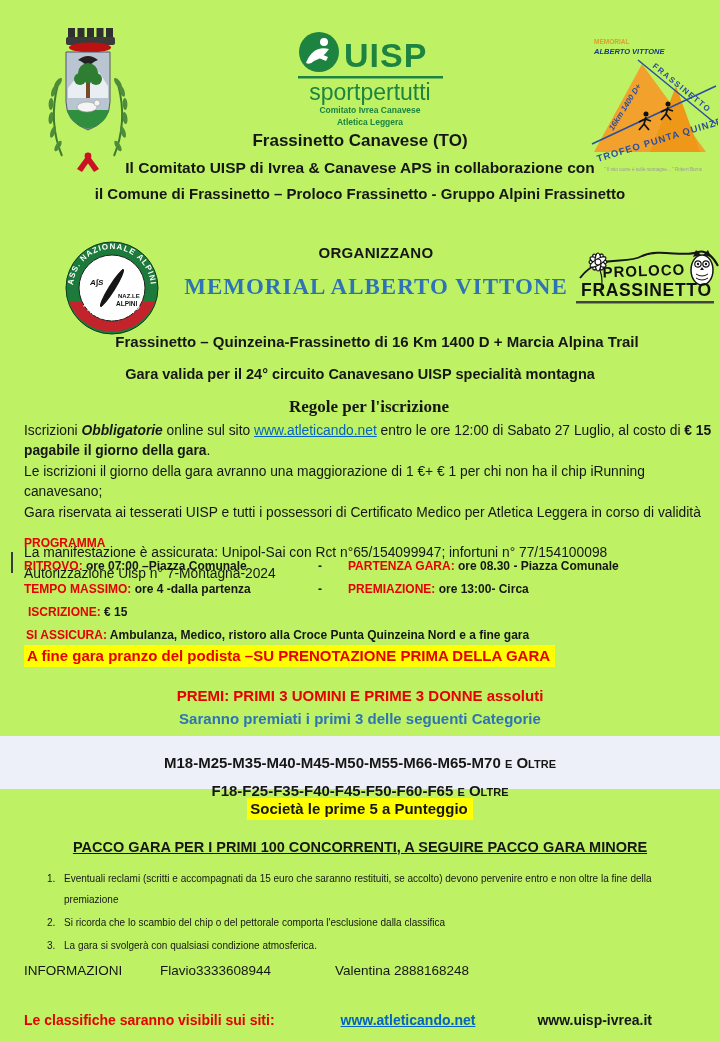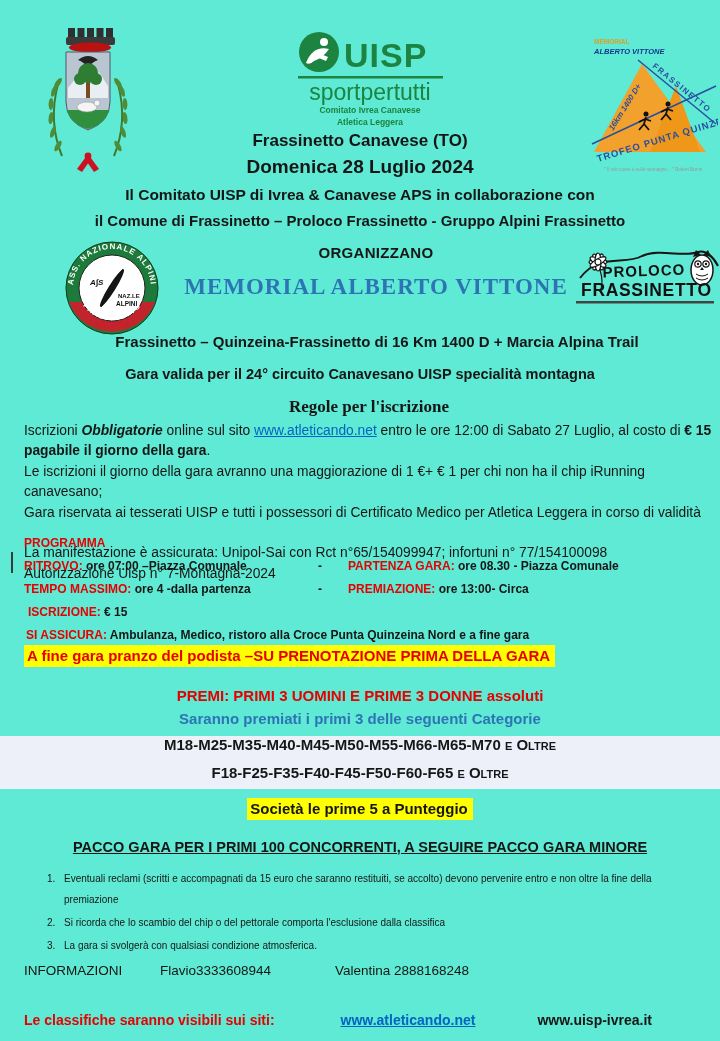--- a/index.html
+++ b/index.html
@@ -1,16 +1,16 @@
 <!DOCTYPE html>
 <html><head>
 <meta charset="utf-8">
 <style>
   html,body{margin:0;padding:0;background:#ffffff;}
-  .page{position:relative;width:720px;height:1041px;background:#5eead4;overflow:hidden;
+  .page{position:relative;width:720px;height:1041px;background:#bef264;overflow:hidden;
         font-family:"Liberation Sans",sans-serif;color:#161616;}
   .abs{position:absolute;}
   .ctr{left:0;right:0;text-align:center;}
   .b{font-weight:bold;}
   .red{color:#e60000;}
   .blue{color:#2e74b5;}
   .hl{background:#ffff00;}
 
   
   .h-loc{font-size:17px;font-weight:bold;}
@@ -40,21 +40,21 @@
   .p-dash{width:56px;text-align:center;}
   .change-bar{position:absolute;left:-13px;top:20px;width:2px;height:21px;background:#3a3a3a;}
   #lunch{top:645px;left:24px;font-size:15px;font-weight:bold;text-align:center;}
   .hl-pad{padding:2px 5px 3px 3px;display:inline-block;}
 
   
   #premi{top:687px;font-size:15px;font-weight:bold;}
   #premi-sub{top:710px;font-size:15px;font-weight:bold;}
   #band{top:736px;left:0;right:0;height:53px;background:#edf0f8;text-align:center;}
   .cat-line{font-size:15px;font-weight:bold;}
-  .cat-m{padding-top:0;}
+  .cat-m{padding-top:18px;}
   .cat-f{padding-top:11px;}
   .sc{font-variant:small-caps;}
   #societa{top:798px;font-size:15px;font-weight:bold;}
   #pacco{top:839px;font-size:14.5px;font-weight:bold;text-decoration:underline;}
 
   
   #notes{top:868px;left:24px;right:12px;font-size:10px;line-height:21px;}
   #notes ol{margin:0;padding-left:34px;}
   #notes li{margin-bottom:2px;padding-left:6px;}
 
@@ -155,21 +155,20 @@
           <path d="M0,-3 L-2,4 M-2,4 L-7,10 M-2,4 L3,10 M-1,-1 L-7,2 M-1,-1 L5,1"></path>
         </g>
       </g>
       <text transform="translate(10,128) rotate(-17)" font-size="9.5" font-weight="bold" fill="#2a4fa0" letter-spacing="1">TROFEO PUNTA QUINZEINA</text>
       <text x="65" y="137" text-anchor="middle" font-size="4.6" fill="#999">" Il mio cuore è sulle montagne... " Robert Burns</text>
     </svg>
   </div>
 
   <div class="abs ctr" style="top:131px;">
     <div class="h-loc">Frassinetto Canavese (TO)</div>
-    <div class="h-date">Domenica 28 Luglio 2024</div>
     <div class="h-org1">Il Comitato UISP di Ivrea &amp; Canavese APS in collaborazione con</div>
     <div class="h-org2">il Comune di Frassinetto – Proloco Frassinetto - Gruppo Alpini Frassinetto</div>
   </div>
 
   <div class="abs" style="left:64px;top:240px;width:96px;height:96px;">
     <svg width="96" height="96" viewBox="0 0 96 96">
       <defs>
         <path id="arcTop" d="M 9,48 A 39,39 0 0 1 87,48" fill="none"></path>
         <path id="arcBot" d="M 14,56 A 36,36 0 0 0 82,56" fill="none"></path>
       </defs>

